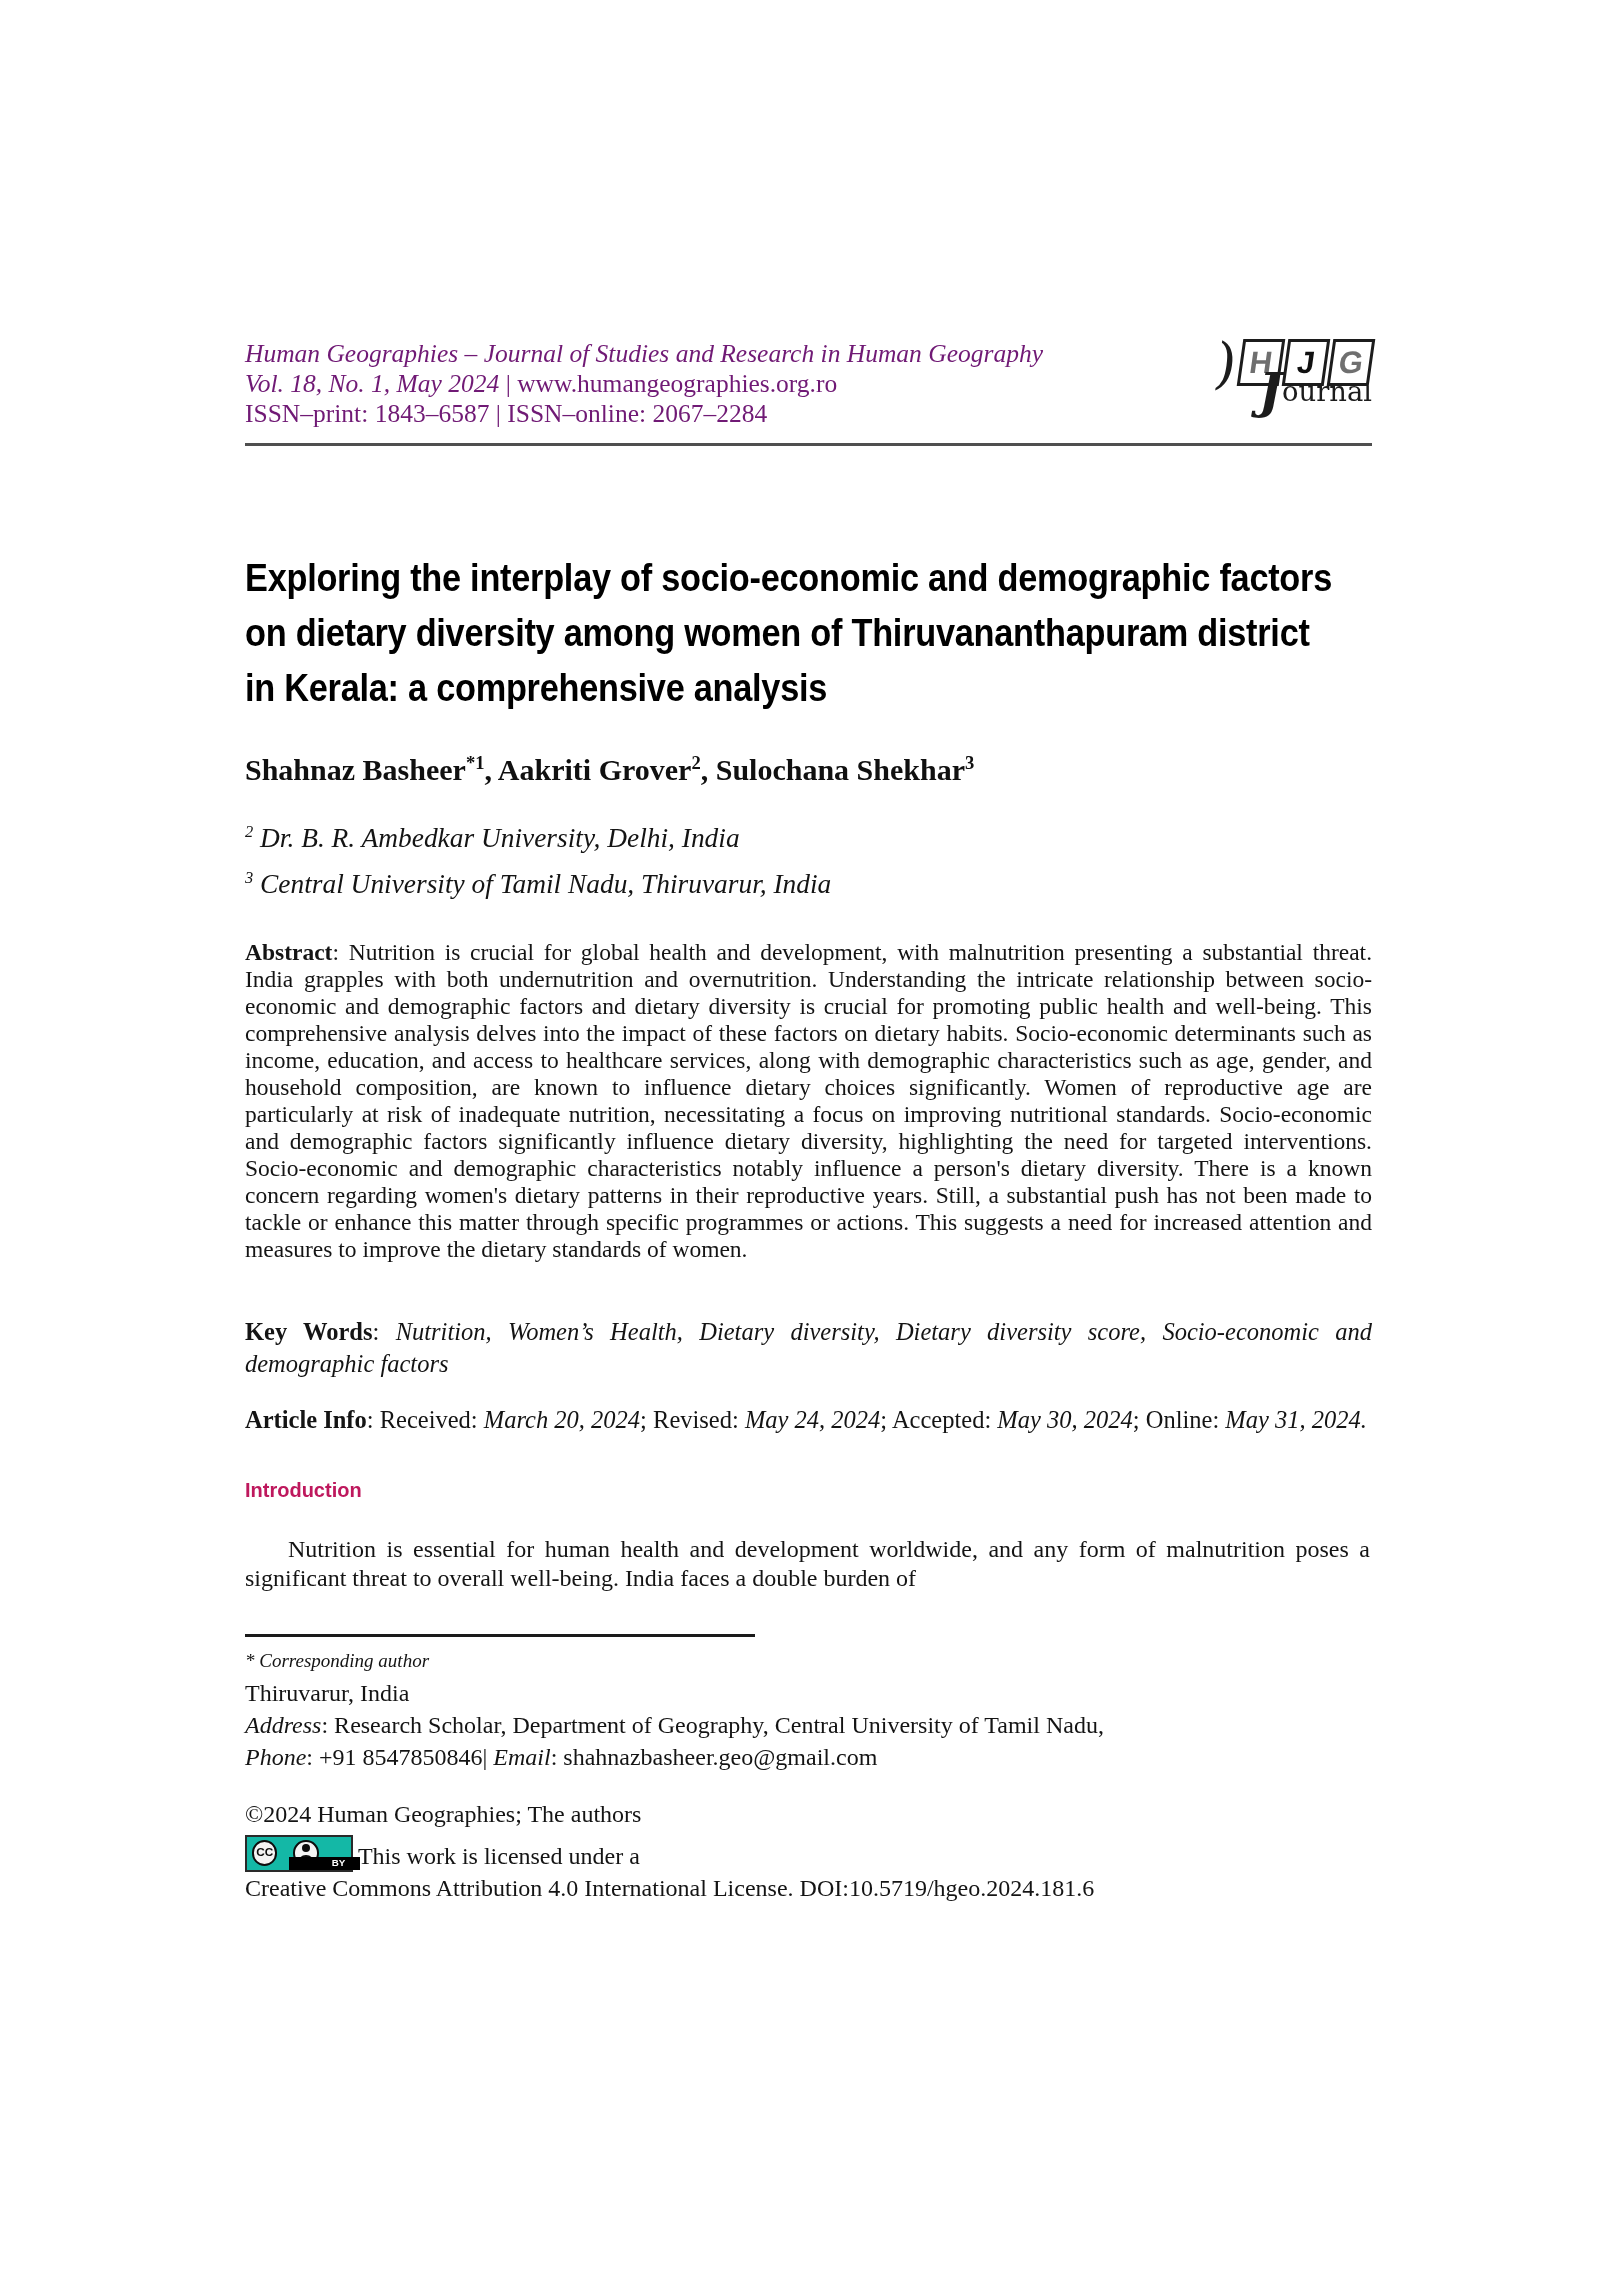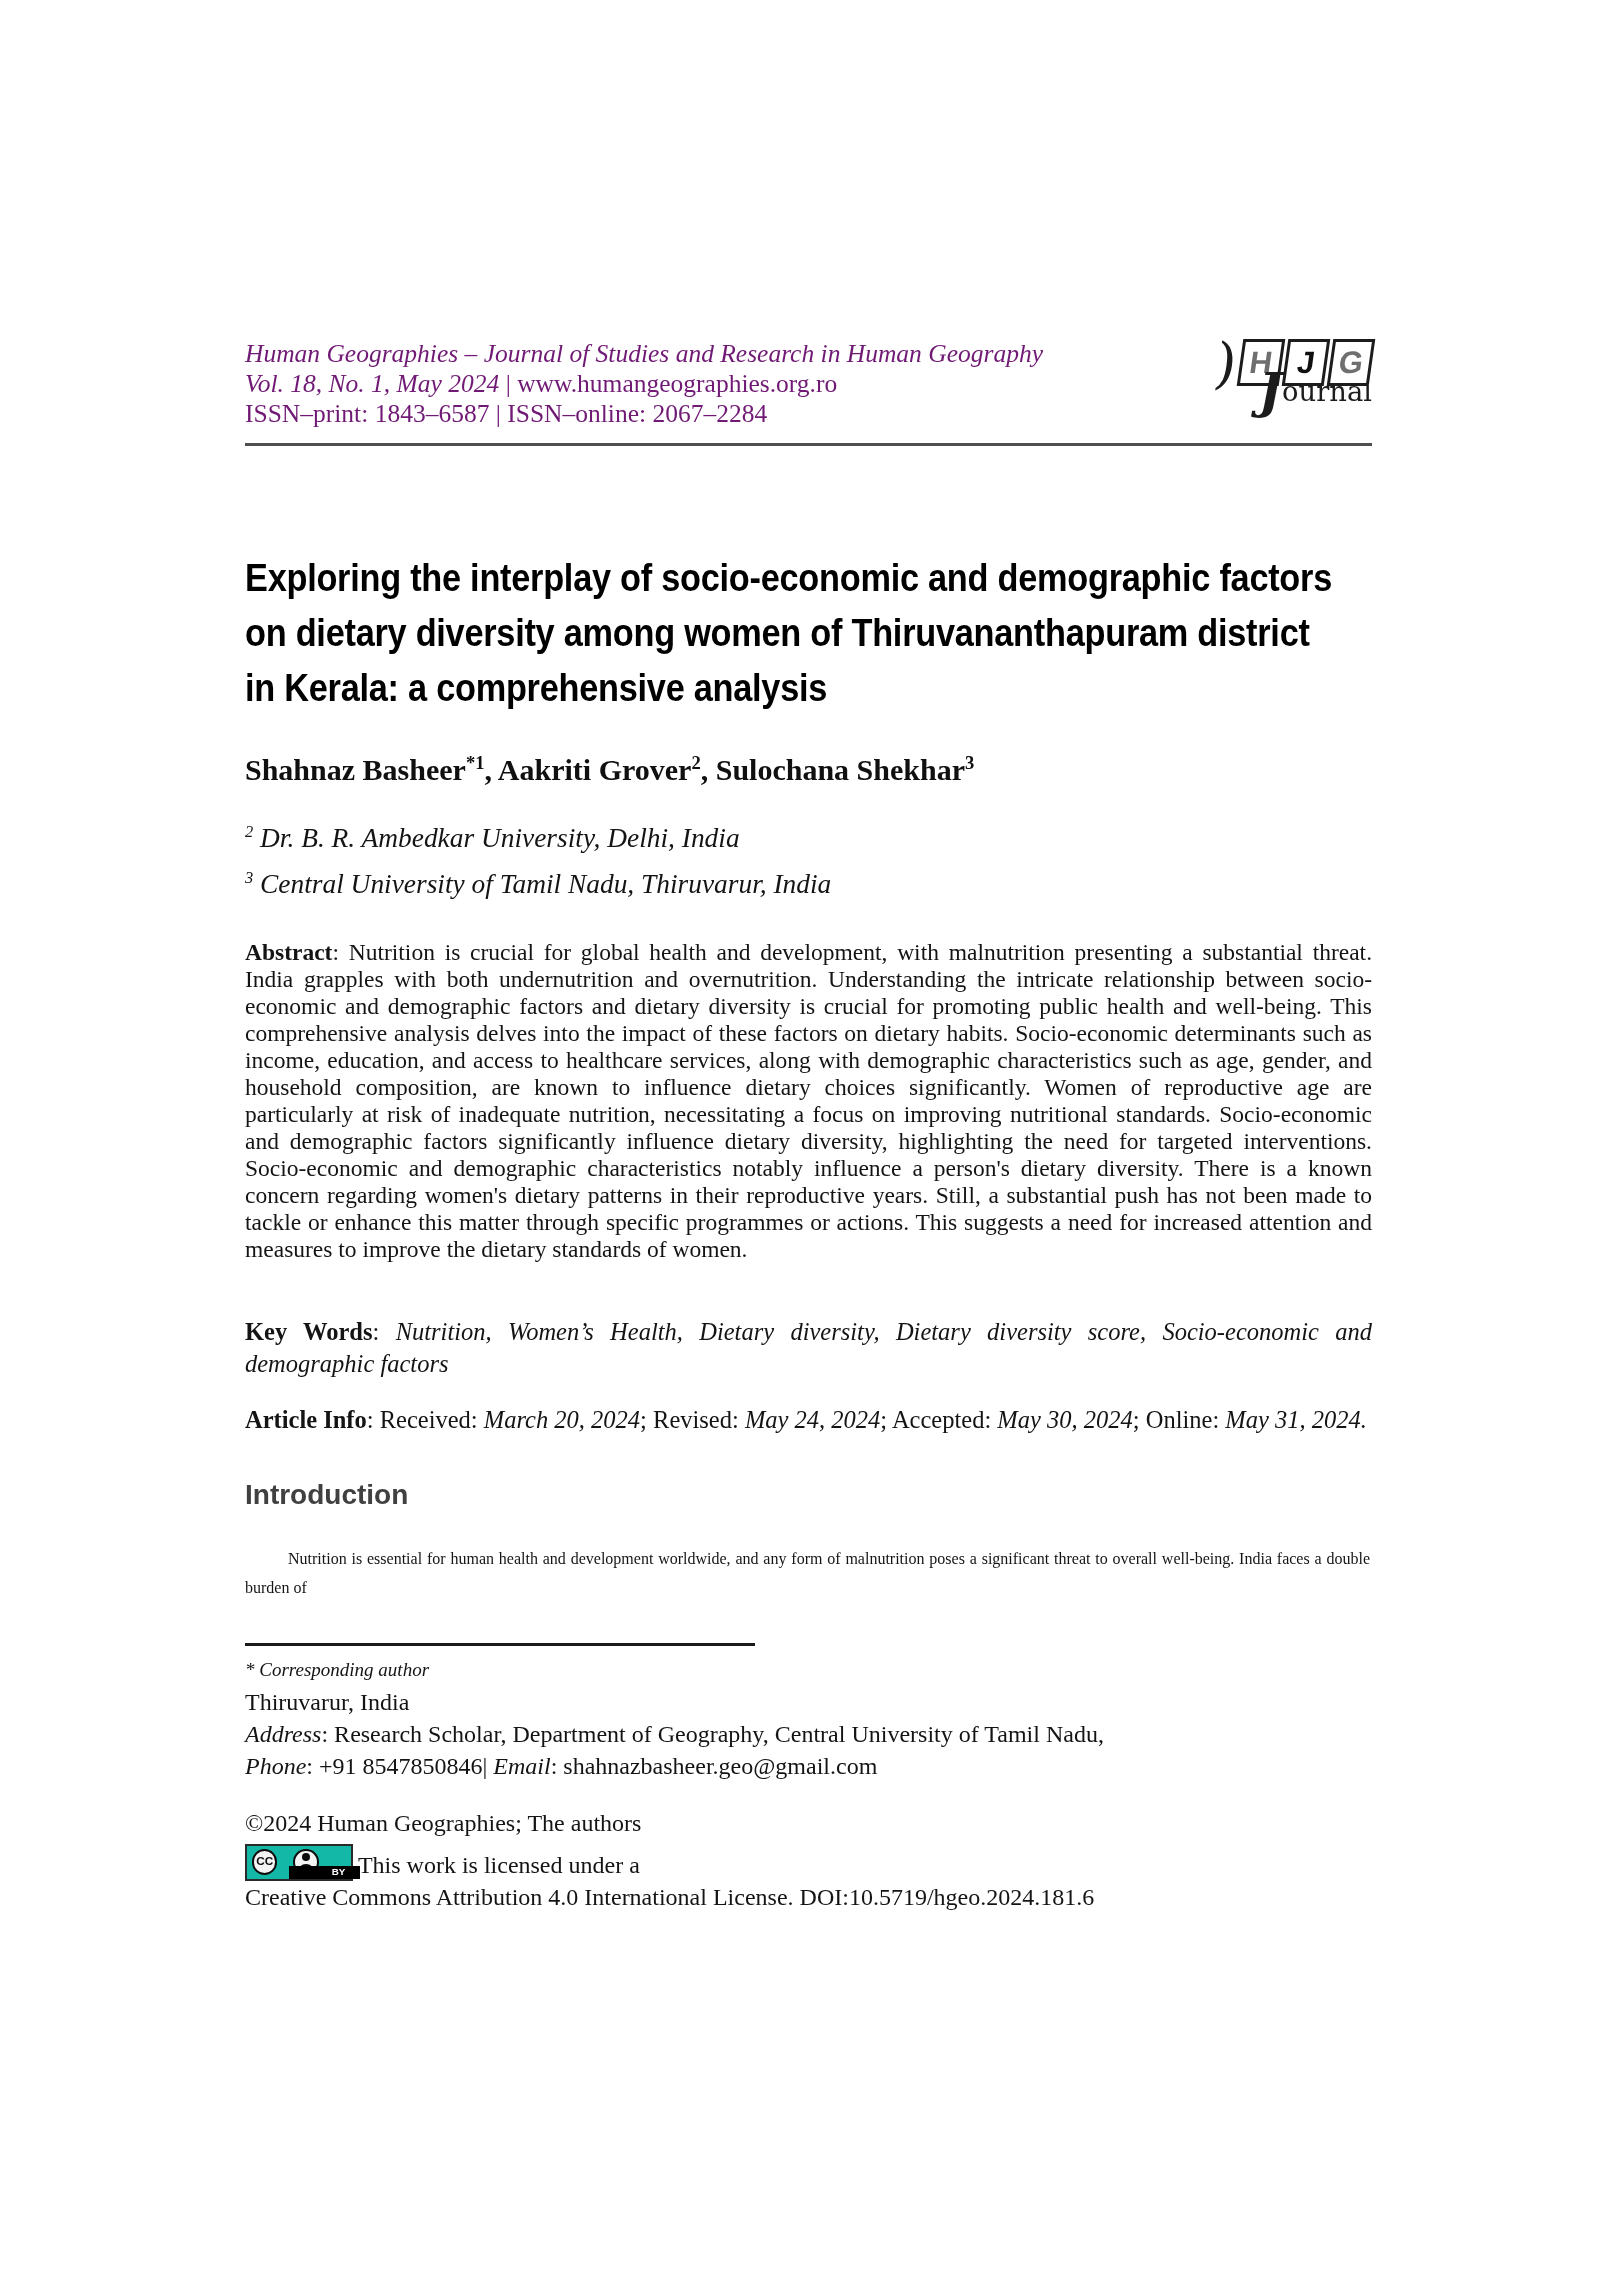--- a/index.html
+++ b/index.html
@@ -38,22 +38,22 @@
   .affil sup{font-size:0.6em;}
 
   
   .abstract{margin:35px 0 0 0;font-size:23.5px;line-height:27px;text-align:justify;}
   .run-label{font-weight:bold;}
   .keywords{margin:53px 0 0 0;font-size:24.5px;line-height:32px;text-align:justify;}
   .ainfo{margin:23.5px 0 0 0;font-size:24.5px;line-height:32px;text-align:justify;}
 
   
   .intro-h{margin:43px 0 0 0;font-family:"Liberation Sans",sans-serif;font-weight:bold;
-           font-size:28px;color:#404040;}
-  .intro-p{margin:33px 2px 0 0;font-size:16px;line-height:29px;text-align:justify;text-indent:43px;}
+           font-size:20px;color:#be185d;}
+  .intro-p{margin:33px 2px 0 0;font-size:24px;line-height:29px;text-align:justify;text-indent:43px;}
 
   
   .fn-rule{border:none;border-top:3.9px solid #1a1a1a;width:510px;margin:41px 0 7.8px 0;}
   .fn{font-size:24px;line-height:32px;width:961px;}
   .fn p{margin:0;}
   .corresponding{font-weight:normal;font-style:italic;font-size:19px;}
   .copyright{margin-top:25.5px !important;}
   .license-row{display:flex;align-items:flex-end;margin-top:4.9px;}
 
   

